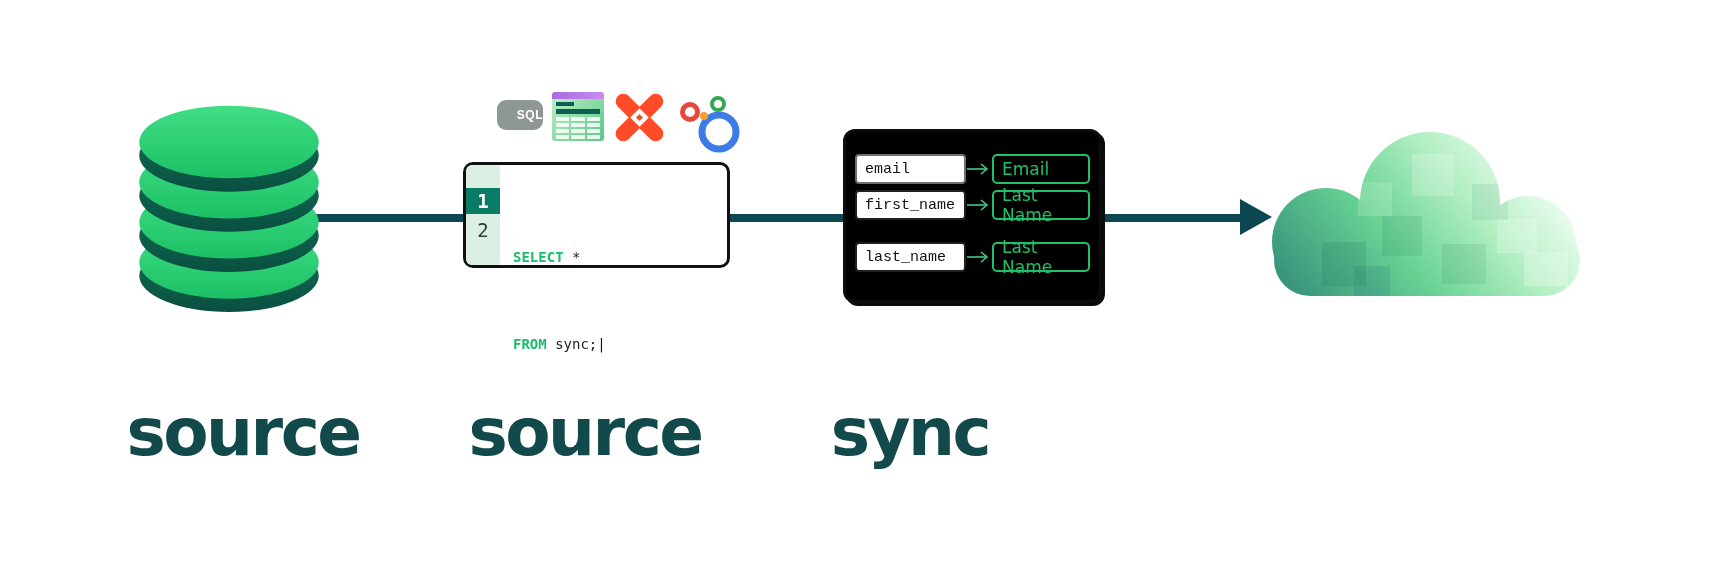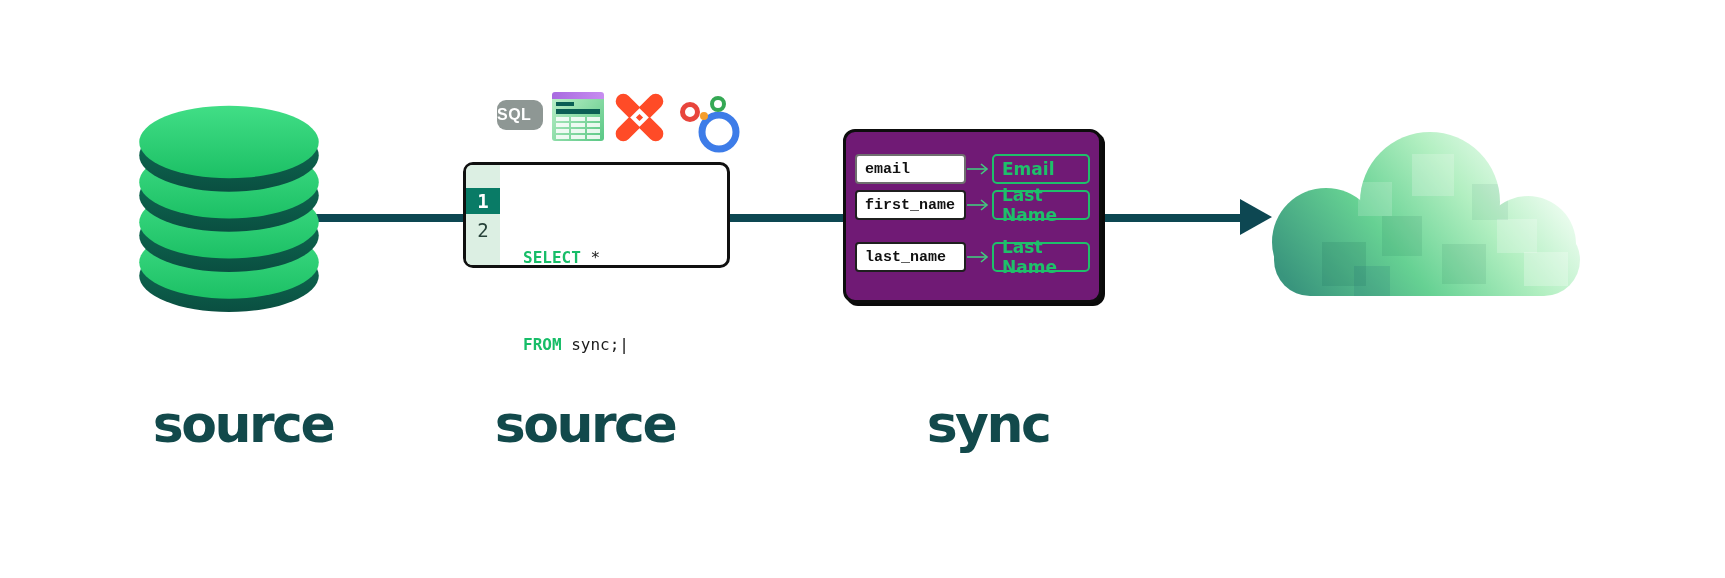--- a/index.html
+++ b/index.html
@@ -7,29 +7,29 @@
          font-family:"Liberation Sans",sans-serif;}
 
   
   .conn{position:absolute;height:8px;background:var(--connector,#0d4752);}
   .arrowhead{position:absolute;width:0;height:0;
              border-top:18px solid transparent;border-bottom:18px solid transparent;
              border-left:32px solid var(--connector,#0d4752);}
 
   
   .stage-label{position:absolute;top:394px;transform:translateX(-50%);
-               font-size:52px;font-weight:700;letter-spacing:-2.5px;
+               font-size:66px;font-weight:700;letter-spacing:-2.5px;
                color:var(--label-text,#12494b);white-space:nowrap;
                font-family:"DejaVu Sans","Liberation Sans",sans-serif;}
 
   
   .sql-badge{position:absolute;left:497px;top:100px;width:46px;height:30px;
              background:var(--sql-badge-gray,#8e9794);border-radius:9px;
-             color:#fff;font-weight:700;font-size:16px;letter-spacing:.5px;
-             display:flex;align-items:center;justify-content:flex-start;}
+             color:#fff;font-weight:700;font-size:12px;letter-spacing:.5px;
+             display:flex;align-items:center;justify-content:flex-end;}
   .sheets{position:absolute;left:552px;top:92px;width:52px;height:49px;
           border-radius:3px;overflow:hidden;box-shadow:0 0 0 1px rgba(255,255,255,.6);}
   .sheets-top{height:7px;background:linear-gradient(90deg,#a86ae0,#c78df0);}
   .sheets-body{height:42px;background:linear-gradient(135deg,#b9eec6,#53c580);padding:3px 4px;}
   .sh-title{width:18px;height:4px;background:#0b5f54;}
   .sh-bar{margin-top:3px;height:5px;background:#0b5f54;}
   .sh-grid{margin-top:3px;display:grid;grid-template-columns:repeat(3,1fr);gap:2px;}
   .sh-grid i{display:block;height:4px;background:rgba(255,255,255,.85);}
 
   
@@ -37,28 +37,28 @@
              box-sizing:border-box;background:#fff;border:3px solid #101010;border-radius:10px;}
   .gutter{position:absolute;left:0;top:0;bottom:0;width:34px;
           background:var(--gutter-bg,#dcefe3);border-radius:6px 0 0 6px;}
   .lnum{position:absolute;left:0;width:34px;height:26px;display:flex;align-items:center;
         justify-content:center;font-family:"DejaVu Sans Mono","Liberation Mono",monospace;
         font-size:19px;}
   .lnum.active{top:23px;background:var(--gutter-active-bg,#097b66);color:#fff;font-weight:700;}
   .lnum.plain{top:52px;color:#27423a;}
   .code{position:absolute;left:47px;top:20px;
         font-family:"DejaVu Sans Mono","Liberation Mono",monospace;
-        font-size:16px;line-height:29px;color:#1b1b1b;white-space:pre;margin-left:10px;}
+        font-size:14px;line-height:29px;color:#1b1b1b;white-space:pre;}
   .kw{color:var(--keyword-green,#17bd68);font-weight:700;}
   .cursor{font-weight:400;color:#111;}
 
   
   .sync-box{position:absolute;left:843px;top:129px;width:259px;height:174px;
-            box-sizing:border-box;background:#701a75;border:3px solid #0d0d0d;border-radius:12px;
-            box-shadow:3px 3px 0 #0a0a0a;font-weight:bold;}
+            box-sizing:border-box;background:#000000;border:3px solid #0d0d0d;border-radius:12px;
+            box-shadow:3px 3px 0 #0a0a0a;}
   .map-row{position:absolute;left:9px;right:9px;height:30px;display:flex;align-items:center;}
   .map-row.r0{top:22px}.map-row.r1{top:58px}.map-row.r2{top:110px}
   .chip{box-sizing:border-box;width:111px;height:30px;border:2px solid #1f1f1f;border-radius:4px;
         display:flex;align-items:center;padding-left:8px;background:#fff;
         font-family:"Liberation Mono","DejaVu Sans Mono",monospace;font-size:15px;color:#111;}
   .chip.gray{border-color:#6f6f6f;}
   .map-arrow{flex:0 0 26px;display:flex;justify-content:center;}
   .dest-box{box-sizing:border-box;flex:1;height:30px;border:2.5px solid var(--mapping-green,#1ec06a);
             border-radius:5px;display:flex;align-items:center;padding-left:8px;
             color:var(--mapping-green,#1ec06a);font-size:17px;
@@ -215,15 +215,15 @@
       <rect x="120" y="92" width="40" height="40" fill="rgba(7,86,70,0.10)"></rect>
       <rect x="60" y="118" width="44" height="44" fill="rgba(7,86,70,0.12)"></rect>
       <rect x="180" y="120" width="44" height="40" fill="rgba(7,86,70,0.09)"></rect>
       <rect x="210" y="60" width="36" height="36" fill="rgba(7,86,70,0.07)"></rect>
       <rect x="92" y="142" width="36" height="30" fill="rgba(20,90,110,0.14)"></rect>
     </g>
   </svg>
 
   <div class="stage-label" style="left:243px;">source</div>
   <div class="stage-label" style="left:585px;">source</div>
-  <div class="stage-label" style="left:988px;">sync</div>
+  <div class="stage-label" style="left:910px;">sync</div>
 
 </div>
 
 </body></html>

